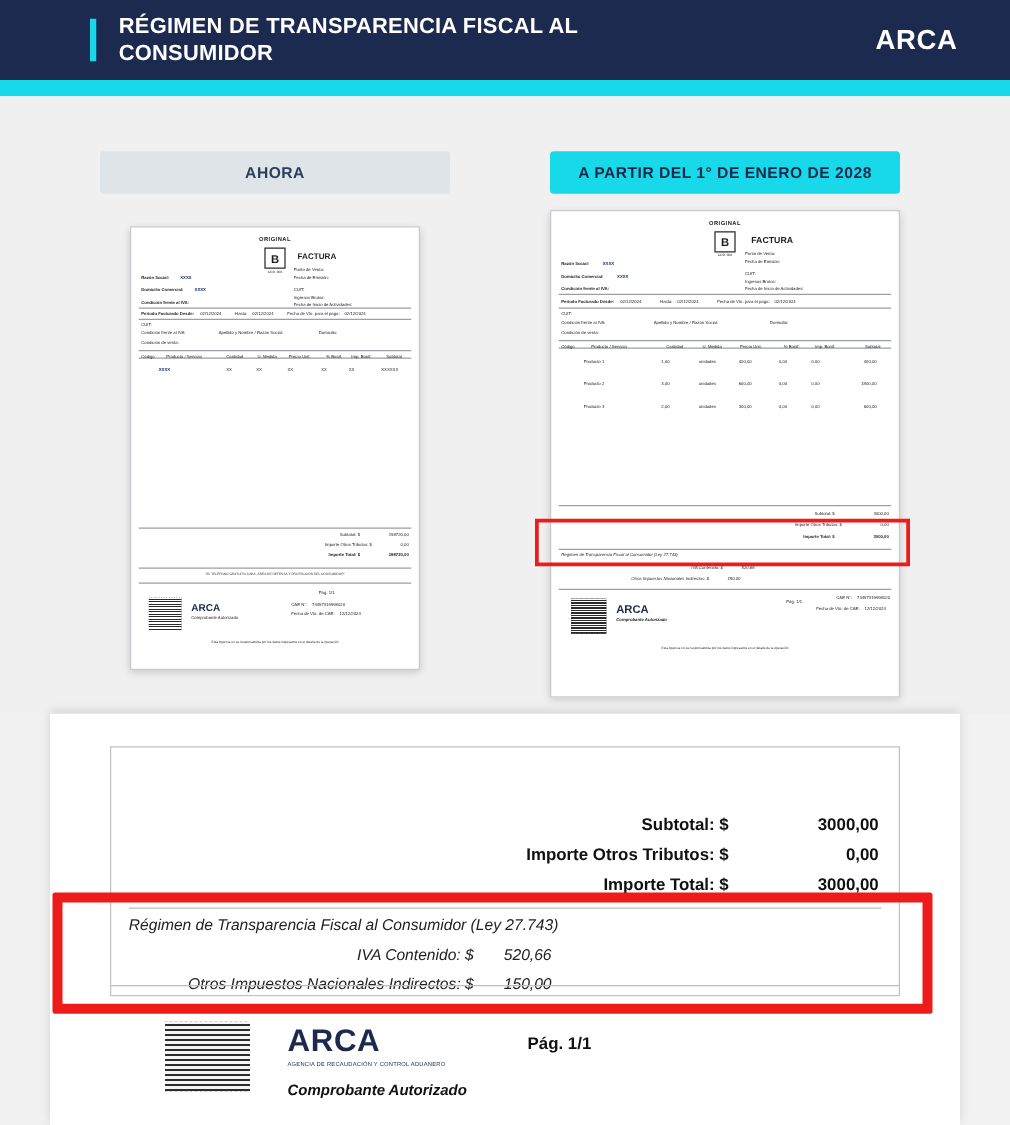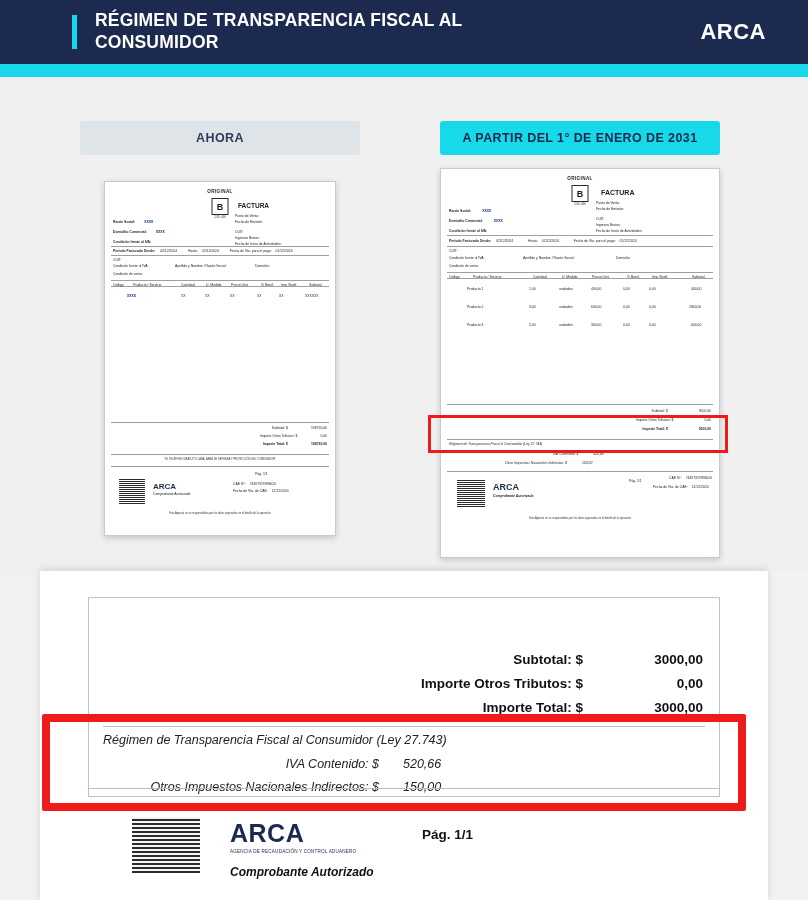--- a/index.html
+++ b/index.html
@@ -262,21 +262,21 @@
           <span style="margin-left:3px">12/12/2024</span>
         </div>
         <div class="qr" style="left:14px;top:296px;width:26px;height:26px;"></div>
         <div class="arca-mini" style="left:48px;top:300px;font-size:8px;">ARCA</div>
         <div class="f" style="left:48px;top:310px;">Comprobante Autorizado</div>
         <div class="footnote" style="top:330px;">Esta Agencia no se responsabiliza por los datos ingresados en el detalle de la operación</div>
       </div>
     </div>
 
     <div class="col col-right">
-      <div class="tag tag-new">A PARTIR DEL 1° DE ENERO DE 2031</div>
+      <div class="tag tag-new">A PARTIR DEL 1° DE ENERO DE 2028</div>
 
       <div class="sheet sheet-right">
         <div class="sh-original">ORIGINAL</div>
         <div class="sh-box" style="top:16px;">
           <span>B</span>
         </div>
         <div class="sh-codb" style="top:34px;">COD. 006</div>
         <div class="sh-factura" style="left:160px;top:20px;font-size:7px;">FACTURA</div>
 
         <div class="f" style="left:155px;top:32px;">Punto de Venta:</div>

